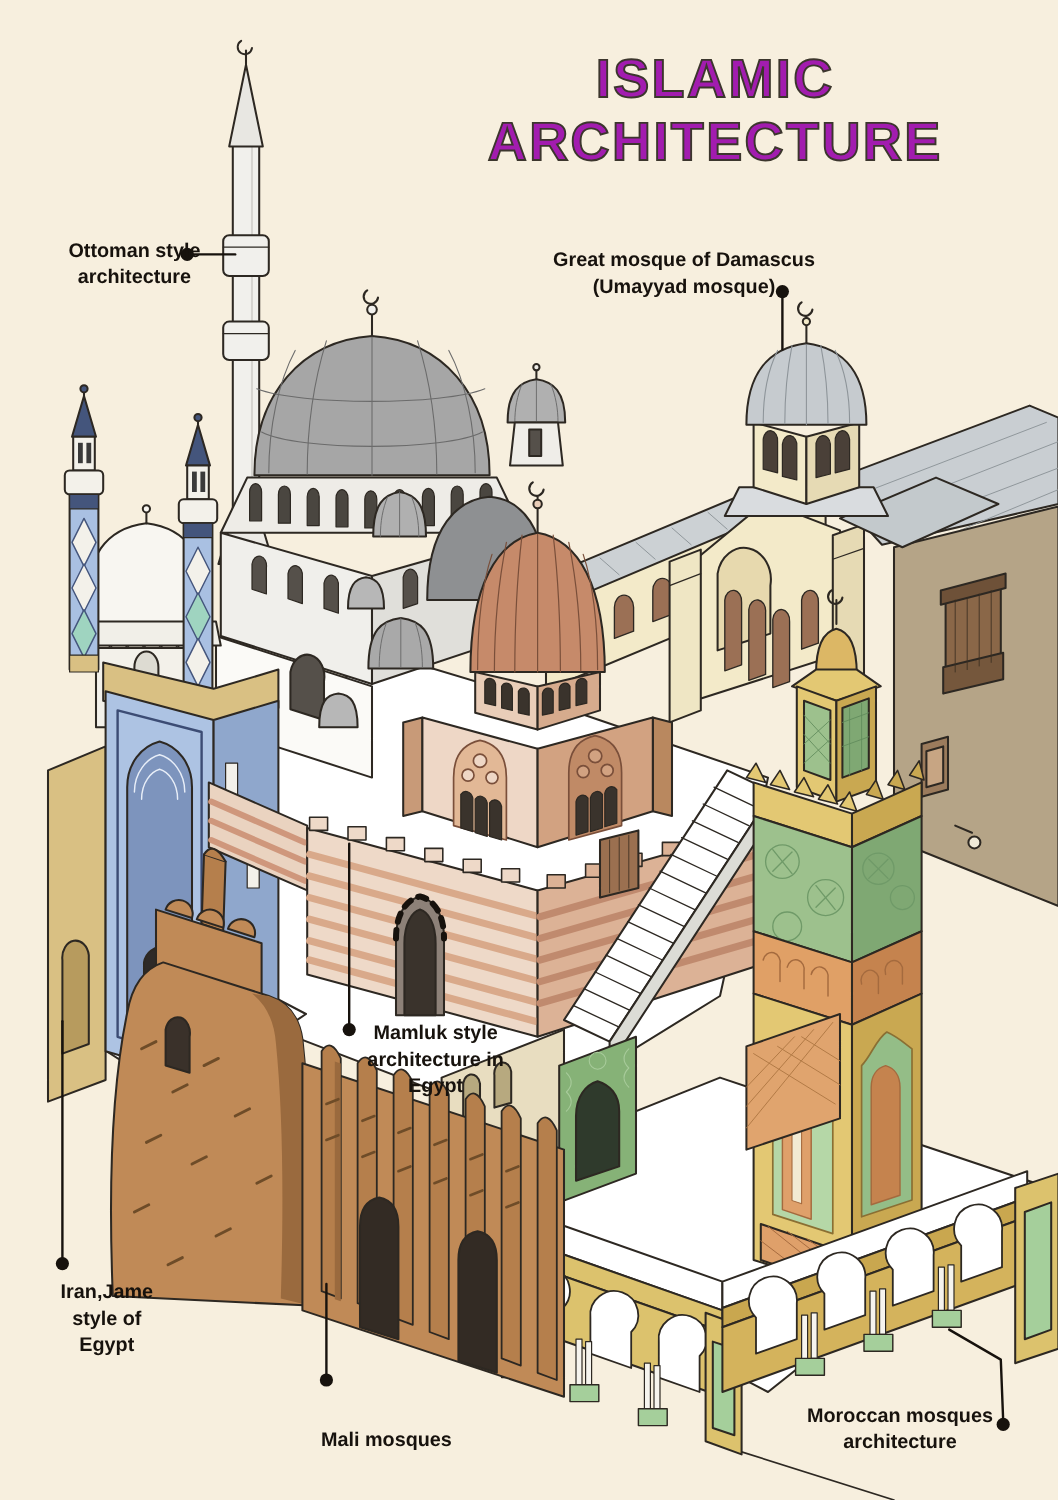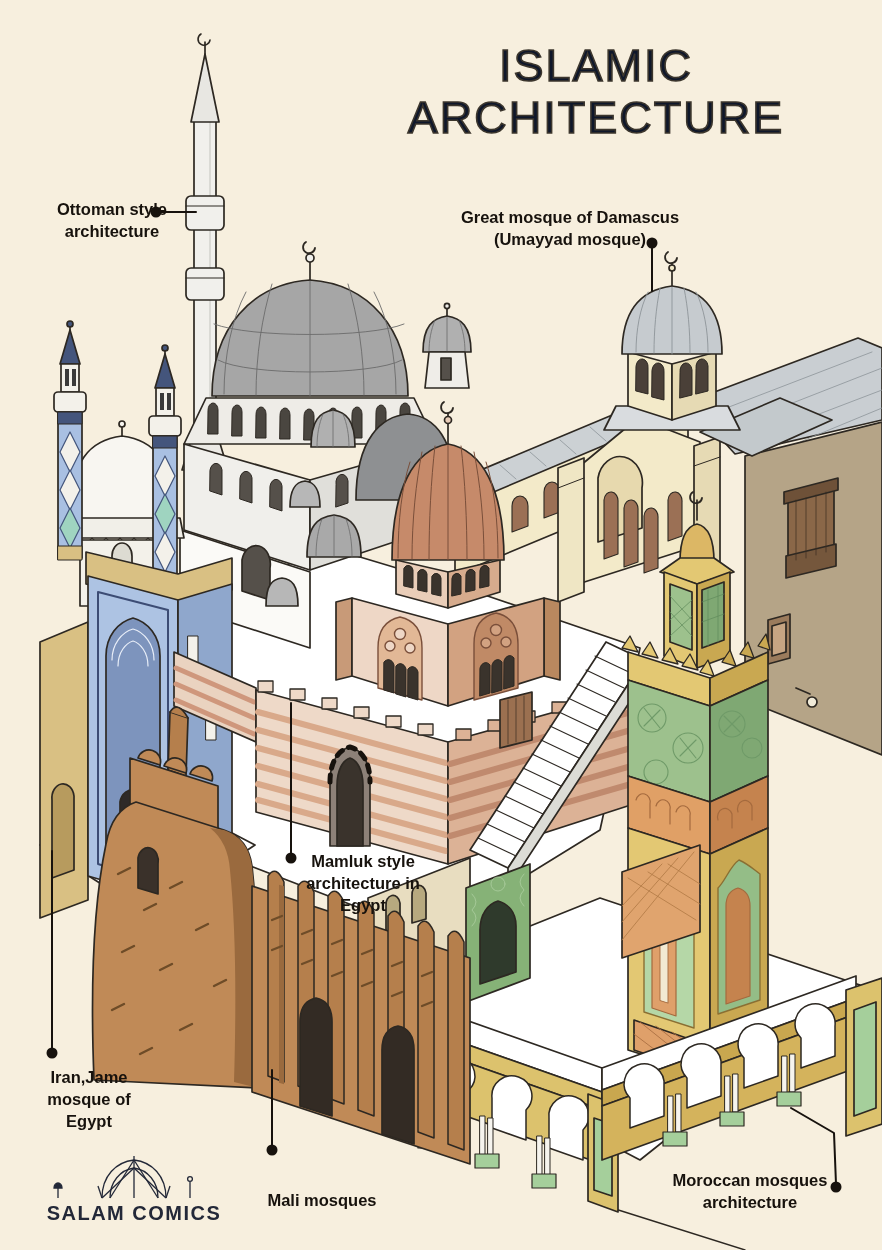--- a/index.html
+++ b/index.html
@@ -4,22 +4,22 @@
 <style>
   html,body{margin:0;padding:0;}
   .poster{
     position:relative; width:882px; height:1250px;
     background:#f7efde; overflow:hidden;
     font-family:"Liberation Sans", sans-serif;
   }
   .poster svg.scene{position:absolute; left:0; top:0;}
   .title{
     position:absolute; left:398px; top:40px; width:396px;
-    text-align:center; font-weight:normal; font-size:45px; line-height:52px;
-    letter-spacing:2px; color:#0f172a;
+    text-align:center; font-weight:bold; font-size:45px; line-height:52px;
+    letter-spacing:2px; color:#a21caf;
     -webkit-text-stroke:1.6px #3c362d;
   }
   .callout{
     position:absolute; font-weight:bold; font-size:16.5px; line-height:22px;
     color:#17120d; text-align:center; white-space:nowrap;
   }
   .co-ottoman  {left:36px;  top:198px;  width:120px;margin-left:16px;}
   .co-damascus {left:438px; top:206px;  width:264px;}
   .co-mamluk   {left:290px; top:850px;  width:146px;}
   .co-iran     {left:30px;  top:1066px; width:118px;}
@@ -655,46 +655,25 @@
     <div>Great mosque of Damascus</div>
     <div>(Umayyad mosque)</div>
   </div>
   <div class="callout co-mamluk">
     <div>Mamluk style</div>
     <div>architecture in</div>
     <div>Egypt</div>
   </div>
   <div class="callout co-iran">
     <div>Iran,Jame</div>
-    <div>mosque of</div>
+    <div>style of</div>
     <div>Egypt</div>
   </div>
   <div class="callout co-mali">
     <div>Mali mosques</div>
   </div>
   <div class="callout co-moroccan">
     <div>Moroccan mosques</div>
     <div>architecture</div>
   </div>
 
-  <div class="logo">
-    <svg width="180" height="44" viewBox="0 0 180 44">
-      <g stroke="#232838" stroke-width="1.3" fill="none">
-        <path d="M58,42 C58,20 72,6 90,4 C108,6 122,20 122,42"></path>
-        <path d="M66,42 C66,26 76,14 90,12 C104,14 114,26 114,42"></path>
-        <line x1="90" y1="4" x2="90" y2="42"></line>
-        <line x1="58" y1="42" x2="90" y2="12"></line>
-          <line x1="122" y1="42" x2="90" y2="12"></line>
-        <line x1="66" y1="42" x2="90" y2="4"></line>
-          <line x1="114" y1="42" x2="90" y2="4"></line>
-        <line x1="90" y1="4" x2="90" y2="-2"></line>
-        <line x1="58" y1="42" x2="54" y2="30"></line>
-          <line x1="122" y1="42" x2="126" y2="30"></line>
-        <line x1="146" y1="42" x2="146" y2="26"></line>
-          <circle cx="146" cy="23" r="2.4"></circle>
-        <line x1="14" y1="42" x2="14" y2="32"></line>
-          <path d="M10,32 a4 5 0 0 1 8,0 Z" fill="#232838"></path>
-      </g>
-    </svg>
-    <div class="logo-text">SALAM COMICS</div>
-  </div>
 
 </div>
 
 </body></html>

